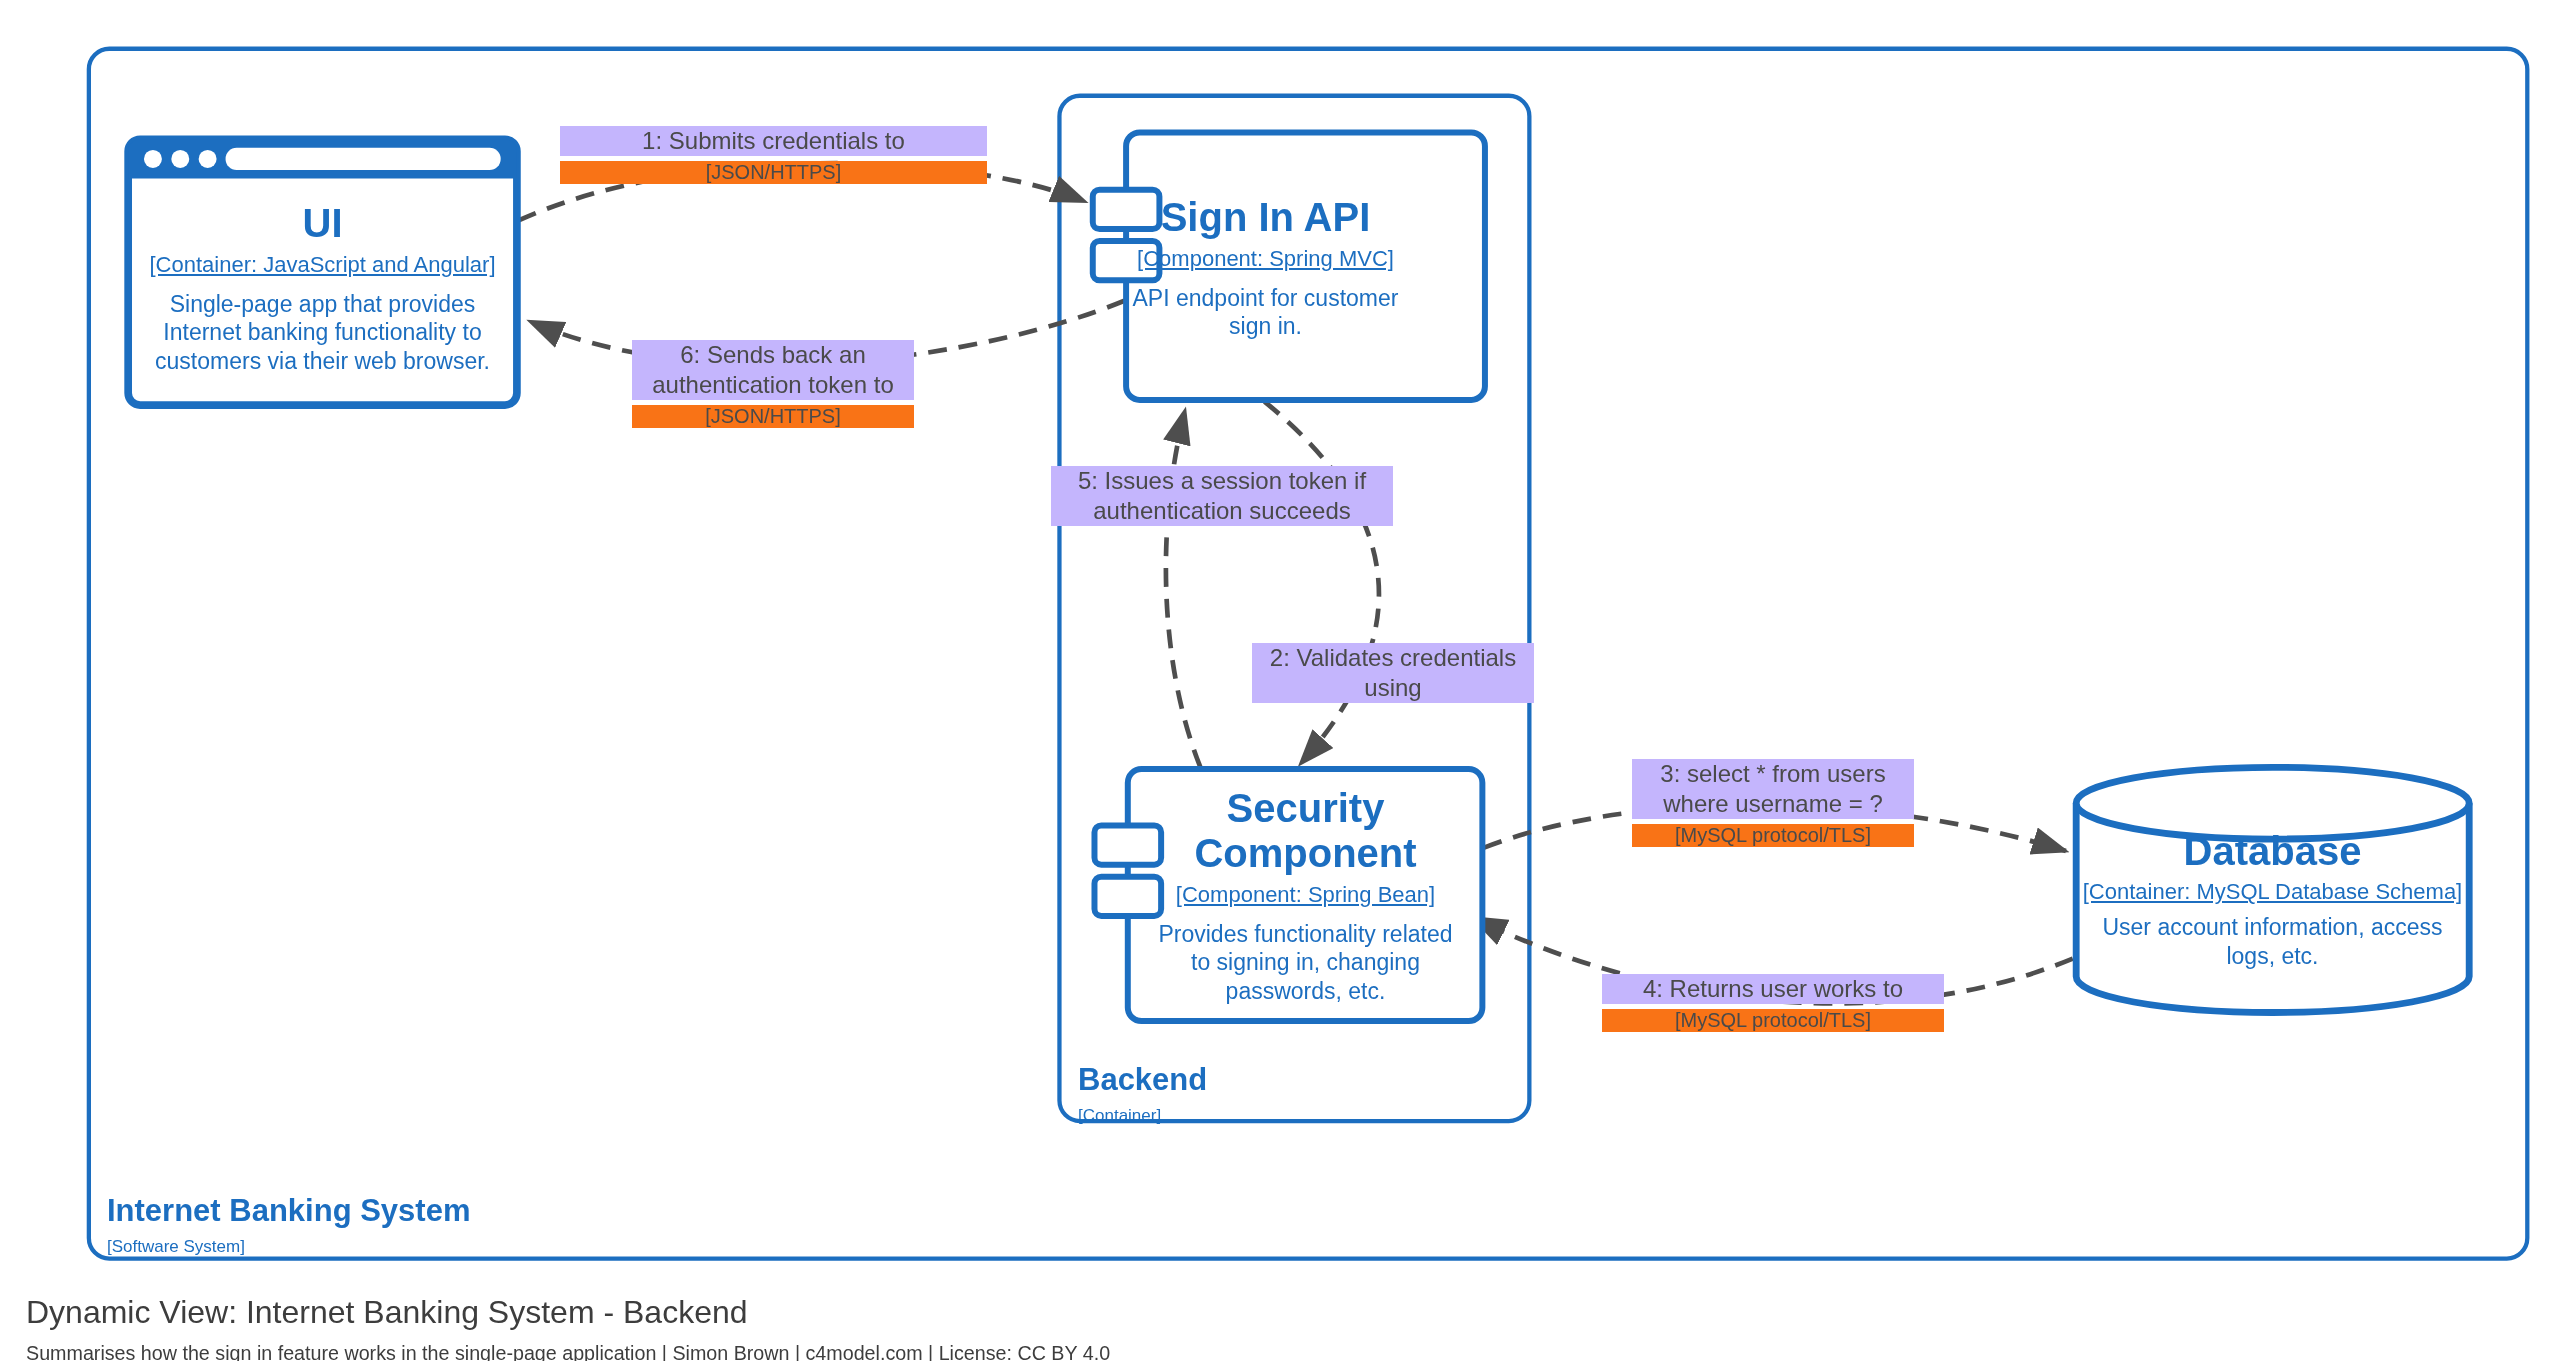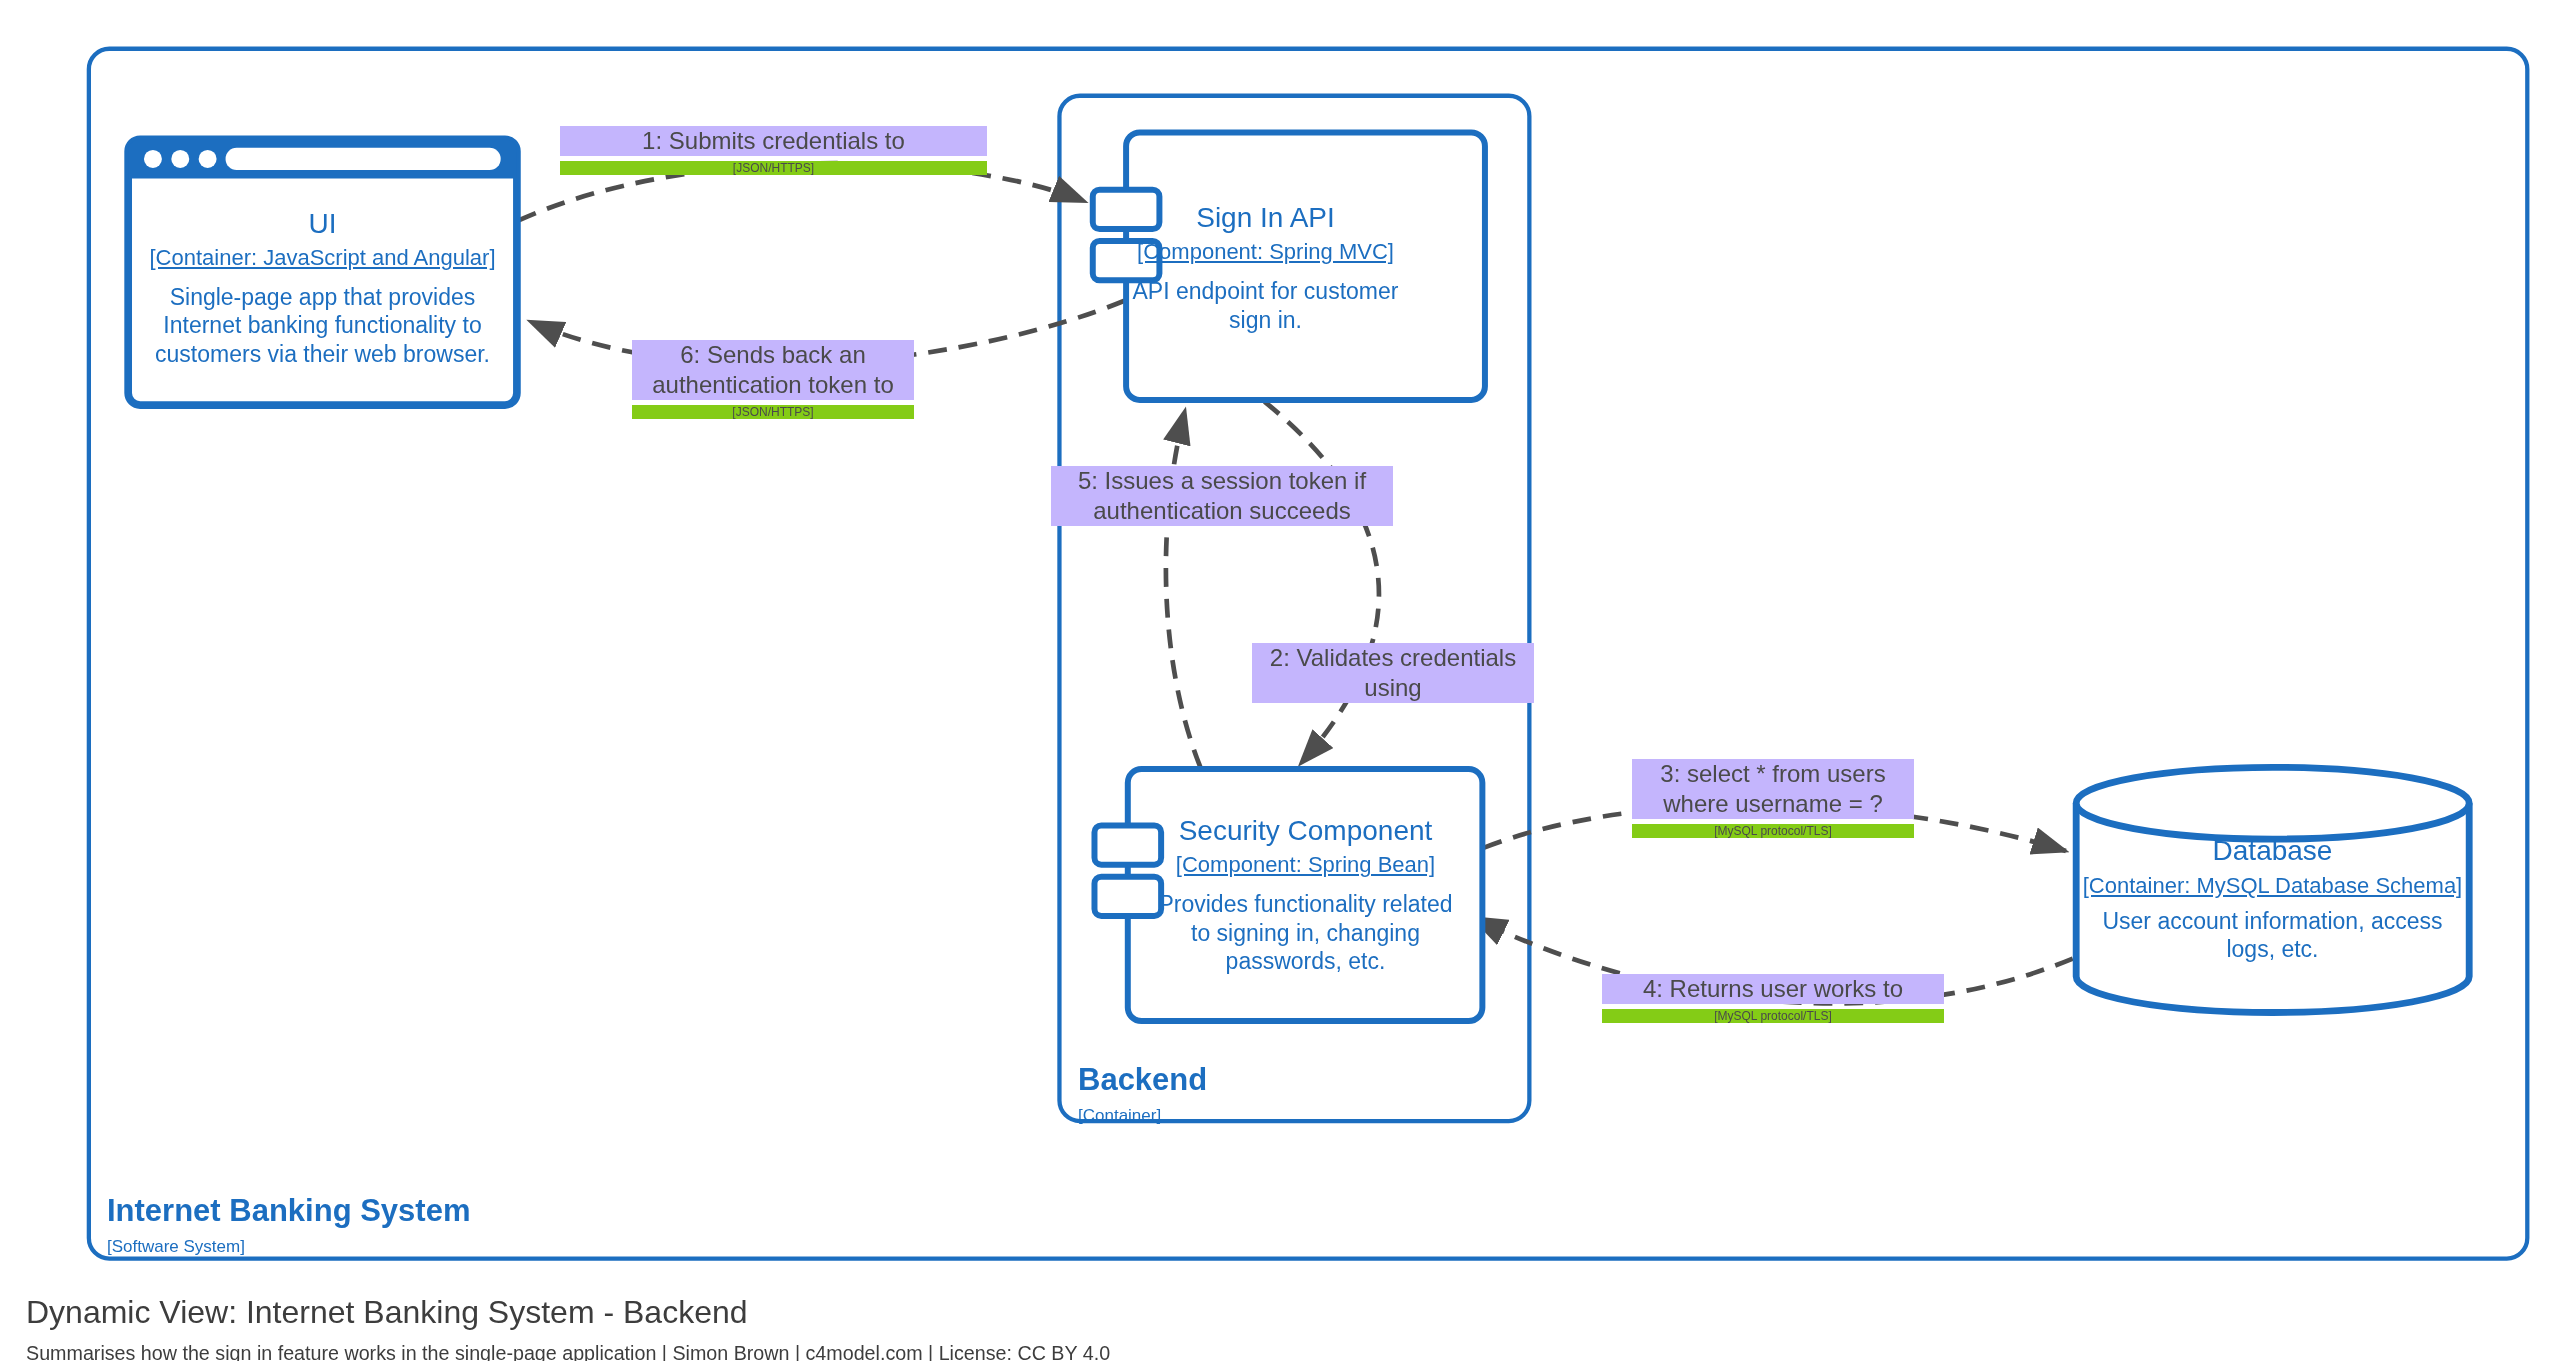--- a/index.html
+++ b/index.html
@@ -10,33 +10,33 @@
   }
   *{margin:0;padding:0;box-sizing:border-box;}
   html,body{background:#ffffff;}
   body{font-family:"Liberation Sans","DejaVu Sans",sans-serif;}
   #canvas{position:relative;width:2576px;height:1362px;background:#ffffff;overflow:hidden;}
   #shapes{position:absolute;left:0;top:0;}
 
   
   .node-label{position:absolute;display:flex;flex-direction:column;align-items:center;justify-content:center;
               text-align:center;color:var(--blue);pointer-events:none;}
-  .node-name{font-size:28px;font-weight:400;line-height:1.12;}
+  .node-name{font-size:40px;font-weight:700;line-height:1.12;}
   .node-meta{font-size:22px;margin-top:6px;text-decoration:underline;}
   .node-desc{font-size:23px;line-height:1.24;margin-top:12px;}
 
   
   .boundary-label{position:absolute;color:var(--blue);text-align:left;}
   .boundary-name{font-size:31px;font-weight:700;line-height:1.1;}
   .boundary-meta{font-size:17px;margin-top:9px;}
 
   
   .rel-label{position:absolute;text-align:center;color:var(--gray);}
   .rel-text{font-size:24px;line-height:1.26;background:#c4b5fd;}
-  .rel-tech{font-size:12px;margin-top:4.3px;background:#84cc16;}
+  .rel-tech{font-size:20px;margin-top:4.3px;background:#f97316;}
 
   
   .diagram-title-block{position:absolute;left:26px;top:1294px;color:var(--title);}
   .diagram-title{font-size:32px;line-height:1.15;}
   .diagram-subtitle{font-size:19.7px;margin-top:11px;}
 </style>
 </head>
 <body>
 
 <div id="canvas">

